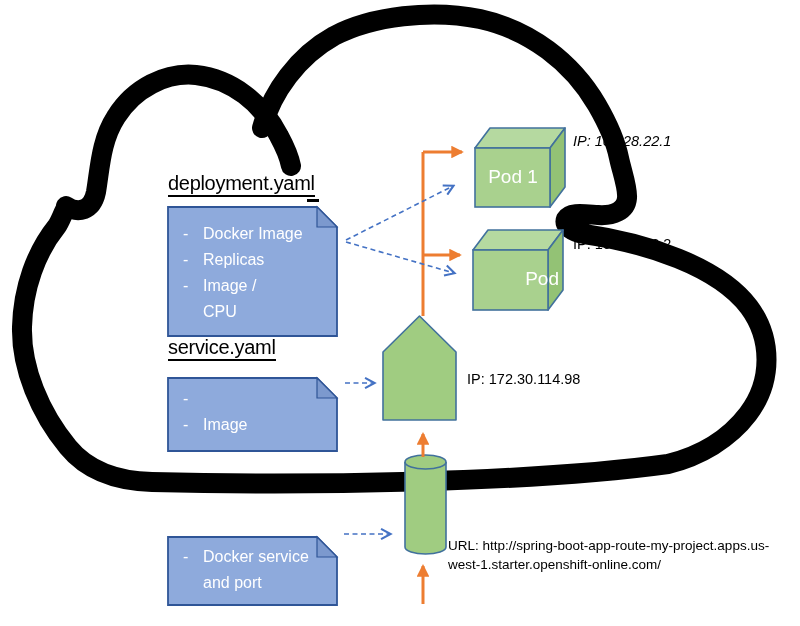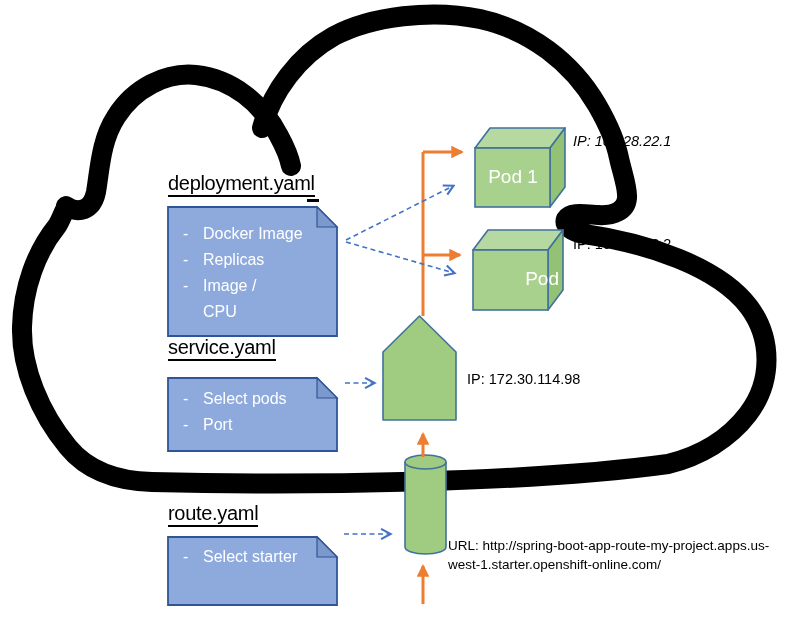--- a/index.html
+++ b/index.html
@@ -150,37 +150,36 @@
         <span class="note-dash"></span>
         <span class="note-line">CPU</span>
       </div>
     </div>
 
     <div class="heading" style="left:168px;top:336px;">service.yaml</div>
 
     <div class="note-text" style="left:168px;top:386px;">
       <div class="note-row">
         <span class="note-dash">-</span>
-        <span class="note-line">Select pods</span>
       </div>
       <div class="note-row">
         <span class="note-dash">-</span>
-        <span class="note-line">Port</span>
+        <span class="note-line">Image</span>
       </div>
     </div>
 
-    <div class="heading" style="left:168px;top:502px;">route.yaml</div>
 
     <div class="note-text" style="left:168px;top:544px;">
       <div class="note-row">
         <span class="note-dash">-</span>
-        <span class="note-line">Select starter</span>
+        <span class="note-line">Docker service</span>
       </div>
       <div class="note-row">
         <span class="note-dash"></span>
+        <span class="note-line">and port</span>
       </div>
     </div>
 
     <div class="pod-label" style="left:475px;top:166px;">Pod 1</div>
     <div class="pod-label" style="left:464px;top:268px;margin-left:48px;">Pod 2</div>
 
     <div class="ip-label" style="left:573px;top:133px;font-style:italic;">IP: 10.128.22.1</div>
     <div class="ip-label" style="left:573px;top:236px;text-align:center;">IP: 10.128.22.2</div>
     <div class="ip-label" style="left:467px;top:371px;">IP: 172.30.114.98</div>
 

